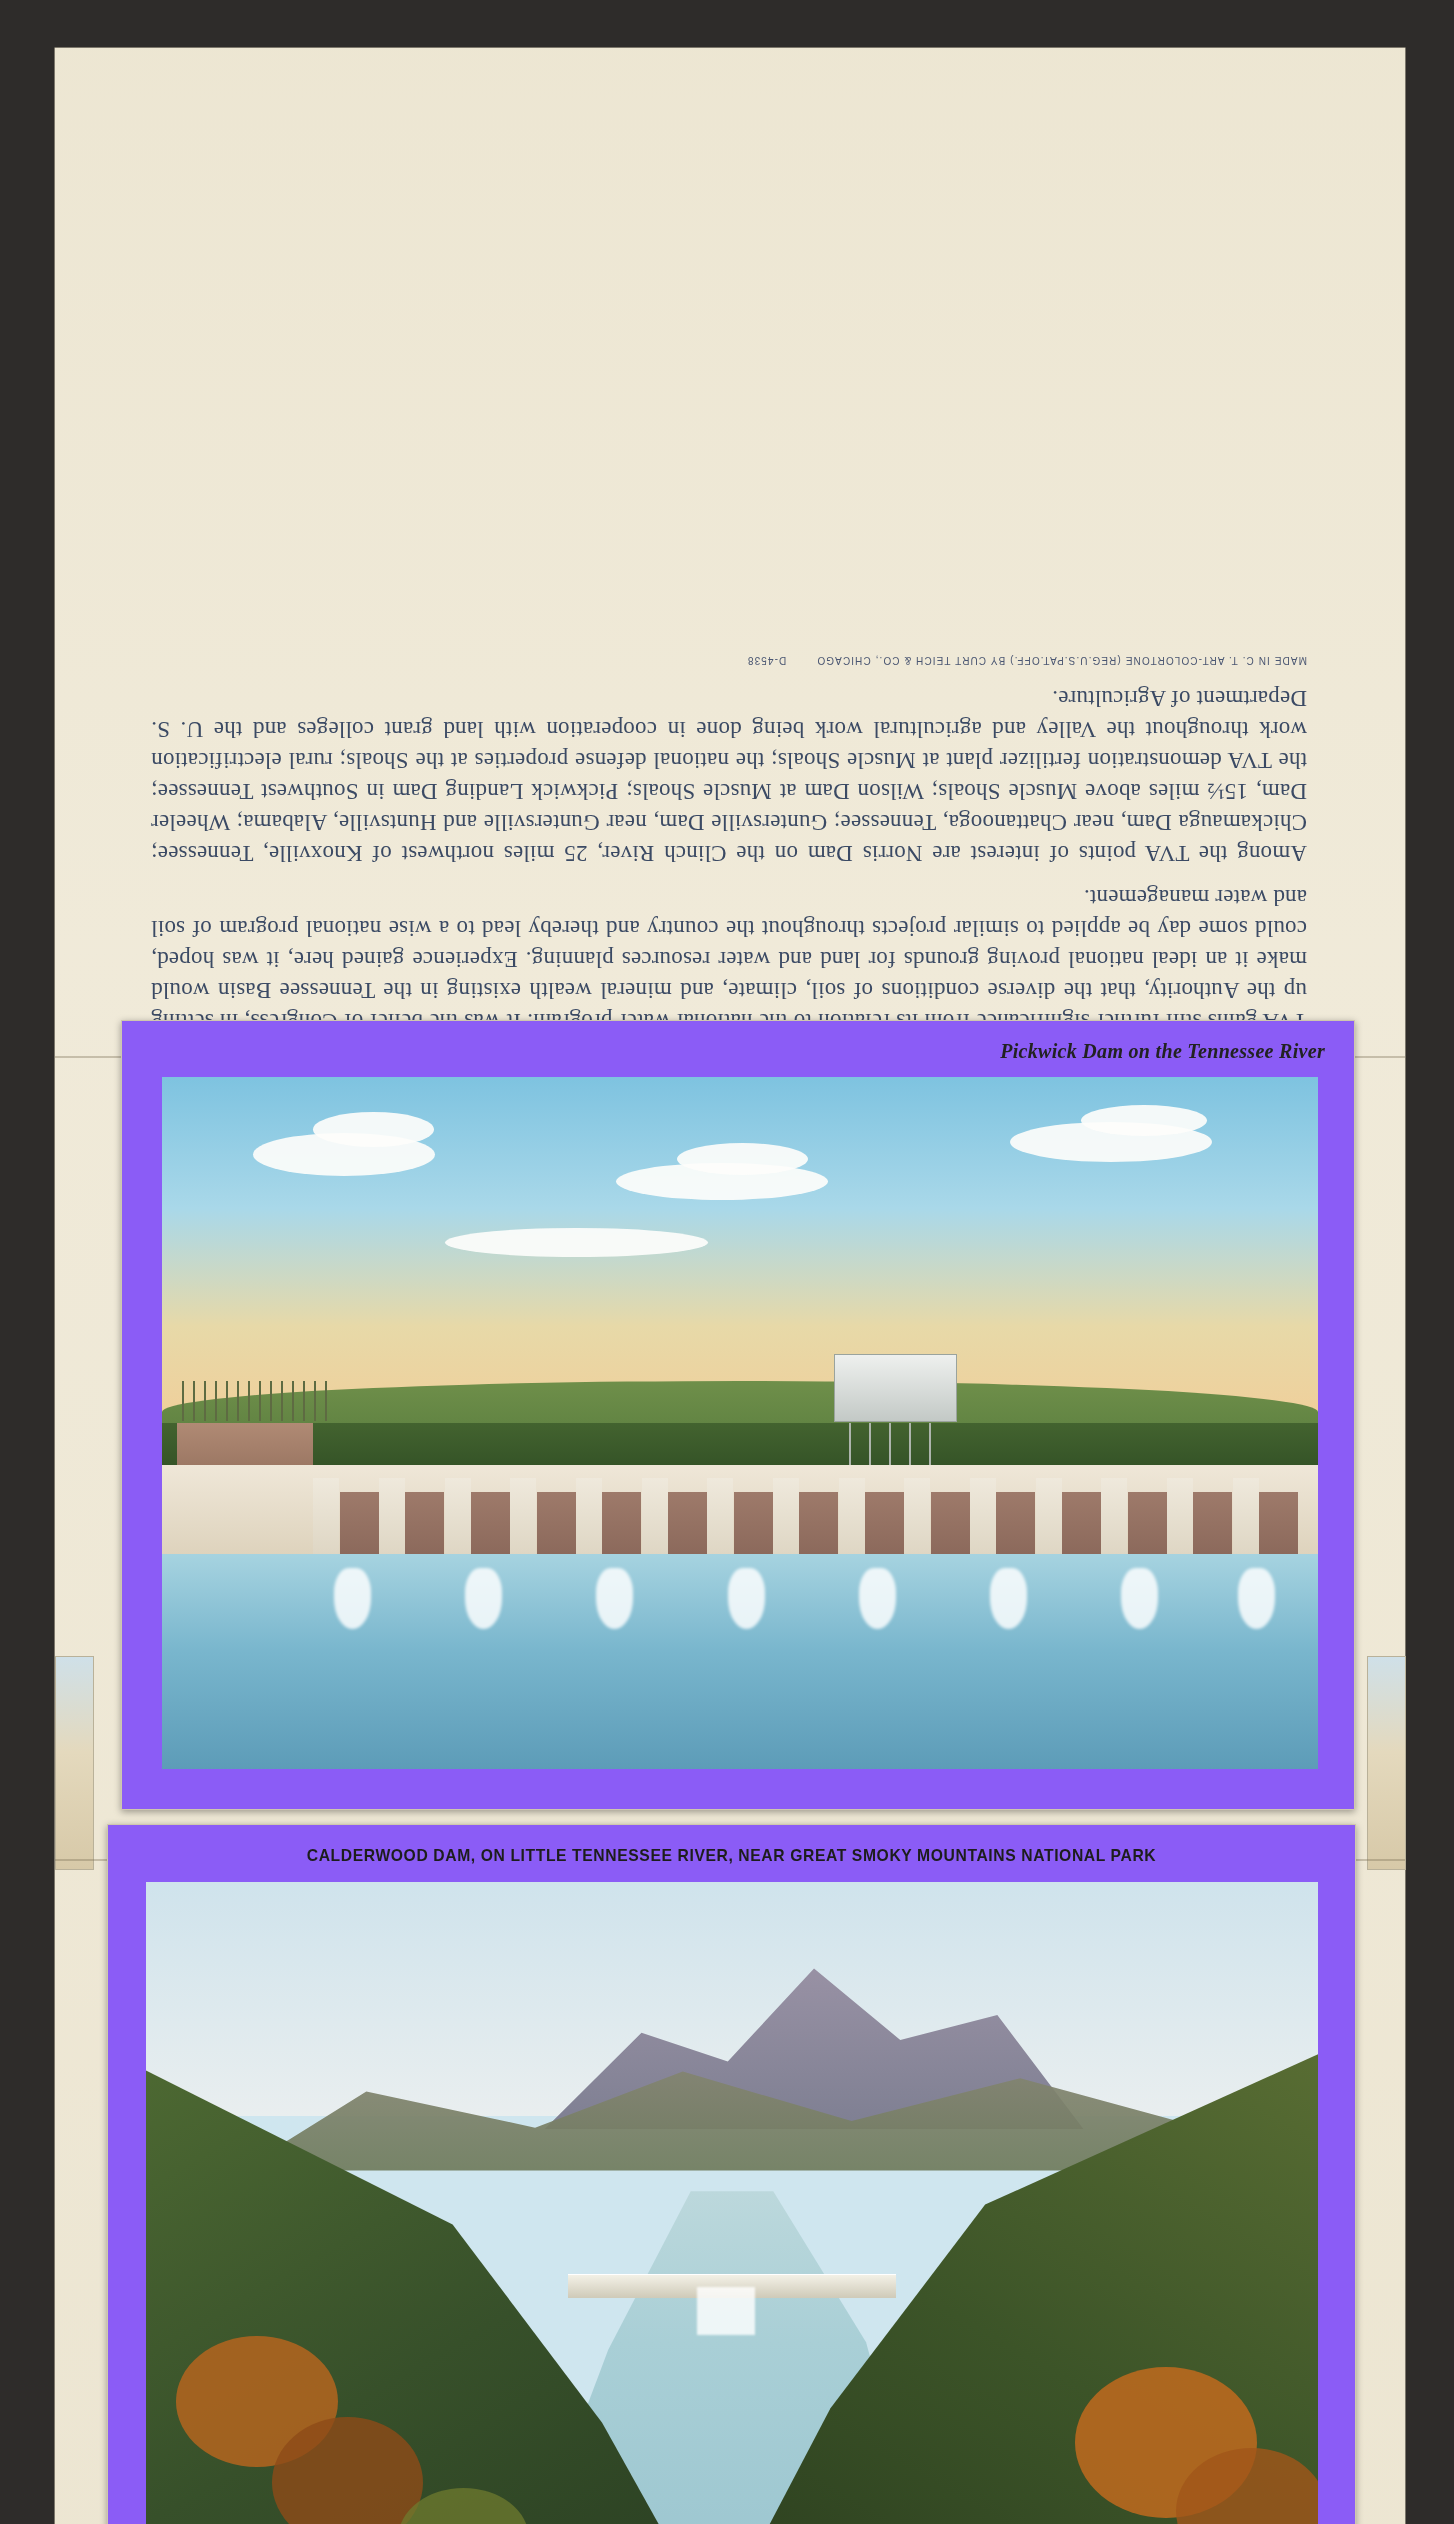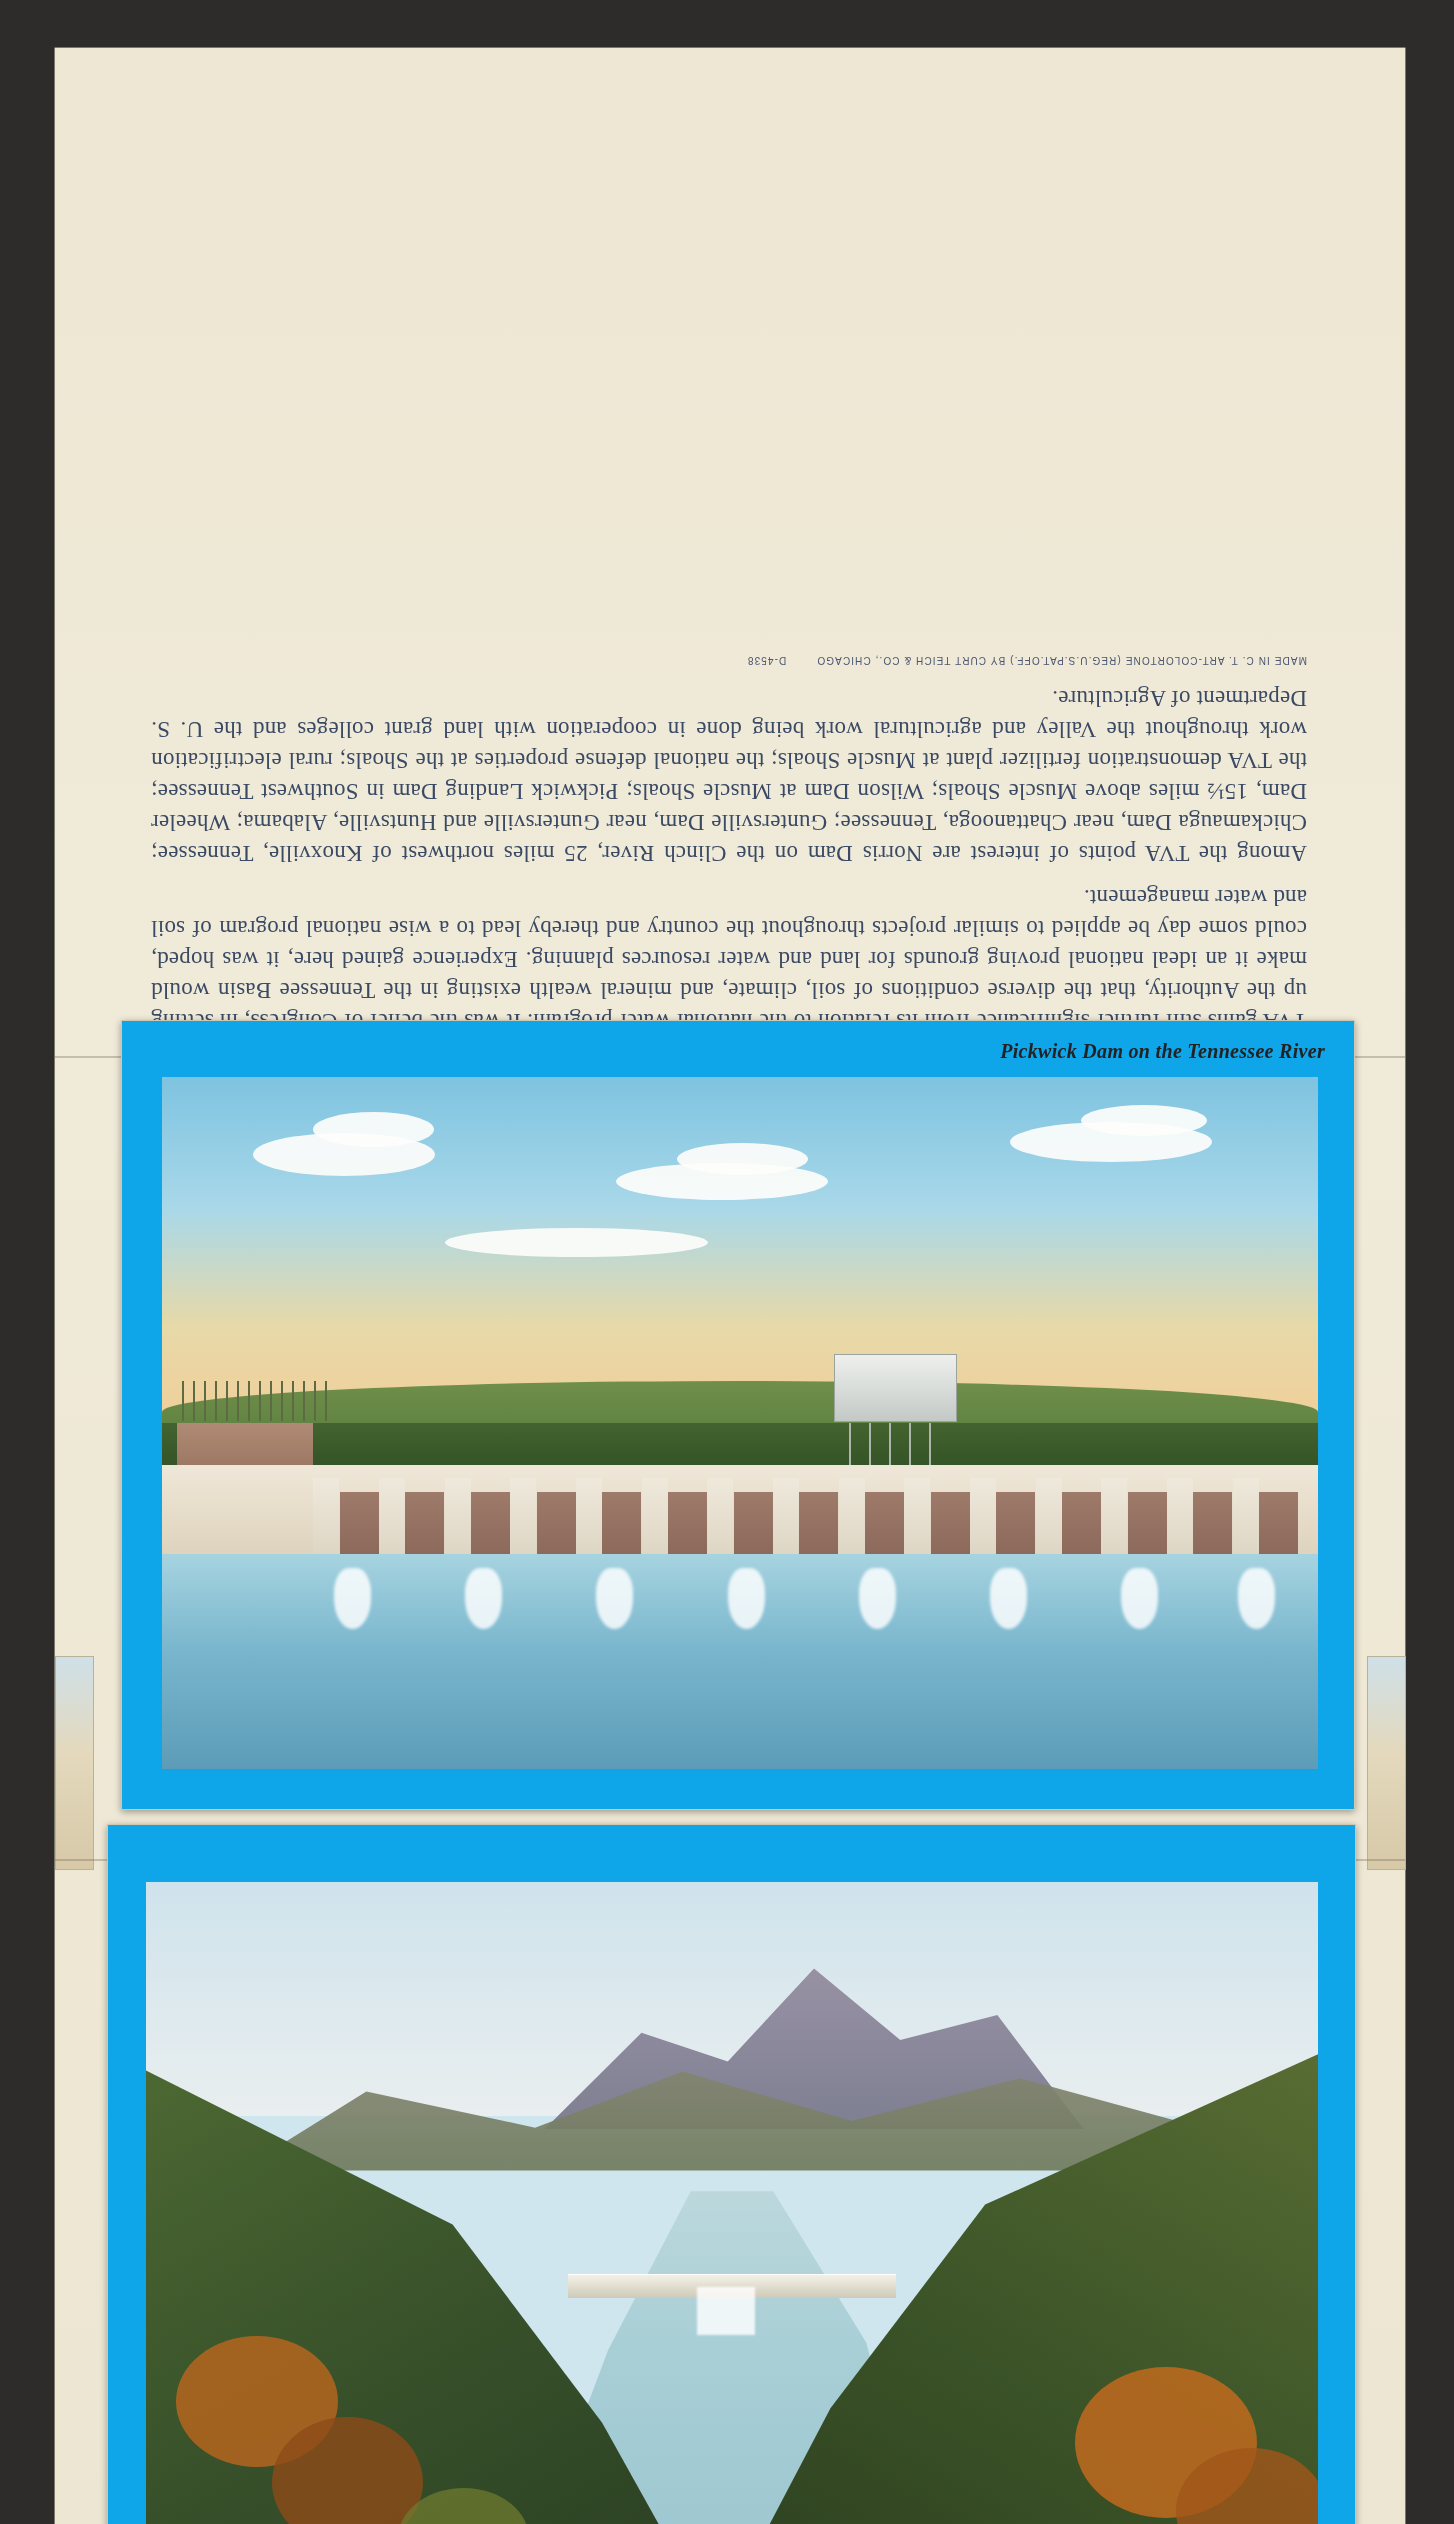--- a/index.html
+++ b/index.html
@@ -91,21 +91,21 @@
     background: linear-gradient(180deg,#cfe0e8 0%, #e4d9bd 45%, #d7c9a8 100%);
     border: 0.5px solid #b9b199;
     z-index: 1;
   }
   .wing.left  { left: 55px;  top: 1656px; }
   .wing.right { left: 1367px; top: 1656px; }
 
   
   .card {
     position: absolute;
-    background: #0ea5e9;
+    background: #8b5cf6;
     border: 0.5px solid #cfc7ae;
     box-shadow: 0 2px 7px rgba(0,0,0,0.35);
     z-index: 4;
   }
   .card .caption {
     font-family: "Liberation Serif", serif;
     color: #2a2a2a;
     text-align: center;
   }
 
@@ -383,20 +383,21 @@
     <div class="pk-foam" style="left:434px;"></div>
     <div class="pk-foam" style="left:566px;"></div>
     <div class="pk-foam" style="left:697px;"></div>
     <div class="pk-foam" style="left:828px;"></div>
     <div class="pk-foam" style="left:959px;"></div>
     <div class="pk-foam" style="left:1076px;"></div>
   </div>
 </div>
 
 <div class="card card-calderwood">
+  <div class="caption">CALDERWOOD DAM, ON LITTLE TENNESSEE RIVER, NEAR GREAT SMOKY MOUNTAINS NATIONAL PARK</div>
 
   <div class="calderwood-art">
     <div class="cw-sky"></div>
     <div class="cw-mtn-far"></div>
     <div class="cw-mtn-mid"></div>
     <div class="cw-lake"></div>
     <div class="cw-ridge-left"></div>
     <div class="cw-ridge-right"></div>
     <div class="cw-dam"></div>
     <div class="cw-fall"></div>

